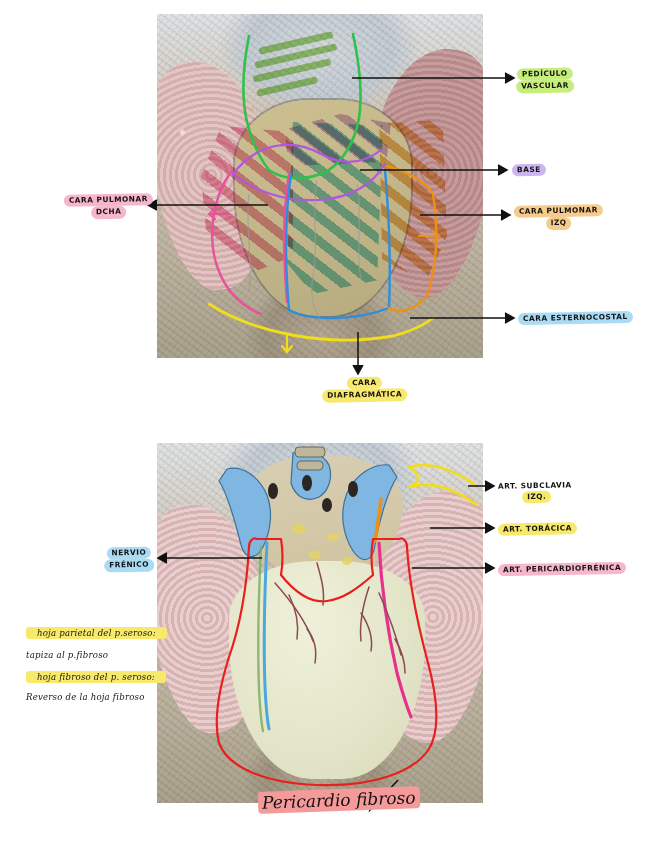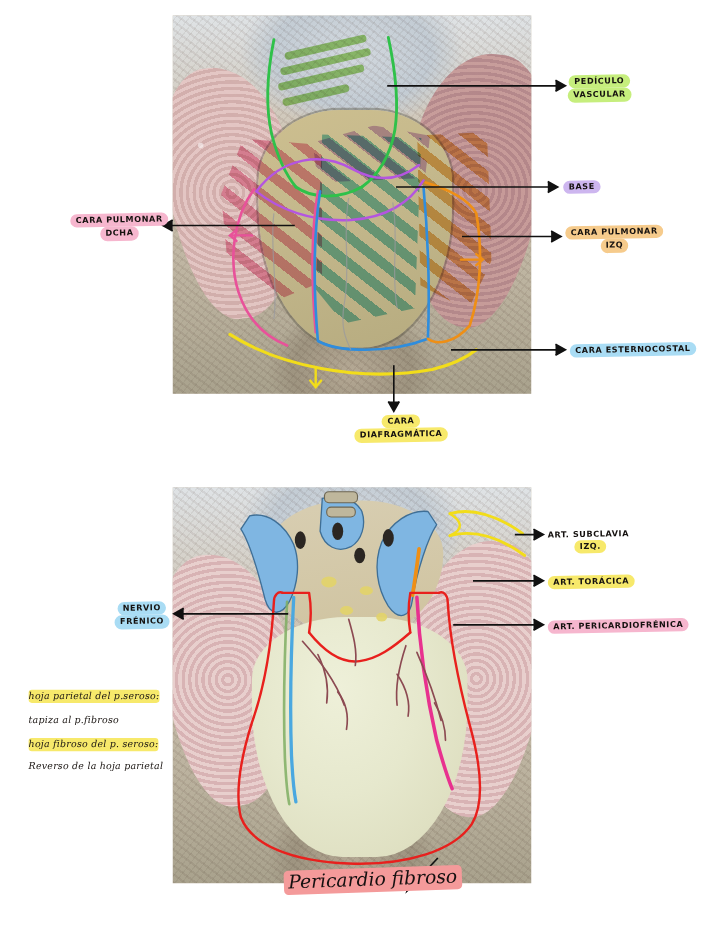--- a/index.html
+++ b/index.html
@@ -141,21 +141,21 @@
   
   .note {
     position:absolute;
     font-family: "DejaVu Serif", serif;
     font-style: italic;
     font-size: 8.6px;
     color: #1a1512;
     white-space: nowrap;
     letter-spacing:.2px;
   }
-  .note span.hl { padding:1px 0; border-radius:3px;margin-top:16px; }
+  .note span.hl { padding:1px 11px; border-radius:3px;margin-top:16px; }
 
   .cursive-big{
     position:absolute;
     font-family:"DejaVu Serif", serif;
     font-style: italic;
     font-size: 17px;
     color:#141010;
     white-space:nowrap;
     transform: rotate(-2deg);
   }
@@ -376,20 +376,20 @@
   <div class="note" style="left:26px; top:628px;">
     <span class="hl hl-yellow">hoja parietal del p.seroso:</span>
   </div>
   <div class="note" style="left:26px; top:650px;">
     <span>tapiza al p.fibroso</span>
   </div>
   <div class="note" style="left:26px; top:672px;">
     <span class="hl hl-yellow">hoja fibroso del p. seroso:</span>
   </div>
   <div class="note" style="left:26px; top:692px;">
-    <span>Reverso de la hoja parietal</span>
+    <span>Reverso de la hoja fibroso</span>
   </div>
 
   <div class="cursive-big" style="left:258px; top:790px;">
     <span class="hl">Pericardio fibroso</span>
   </div>
 
 </div>
 
 </body></html>

